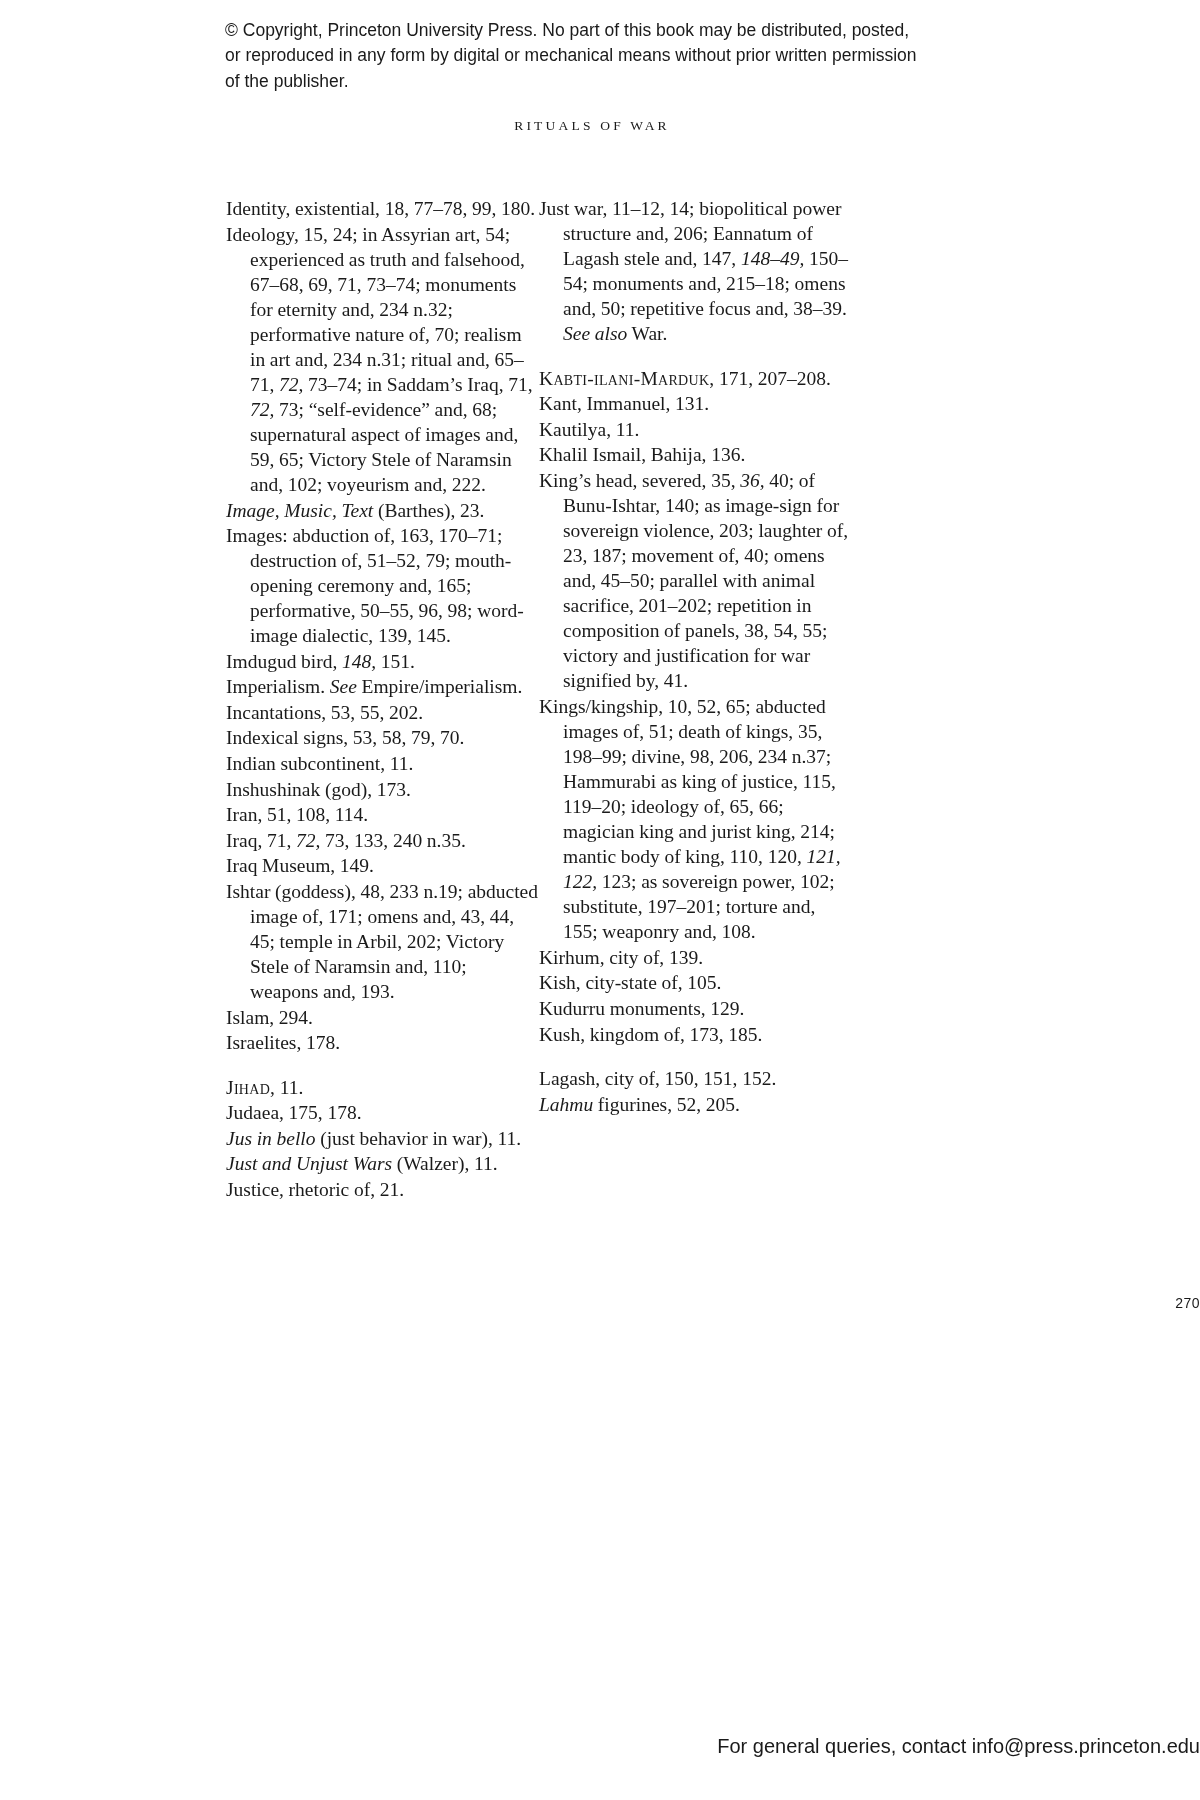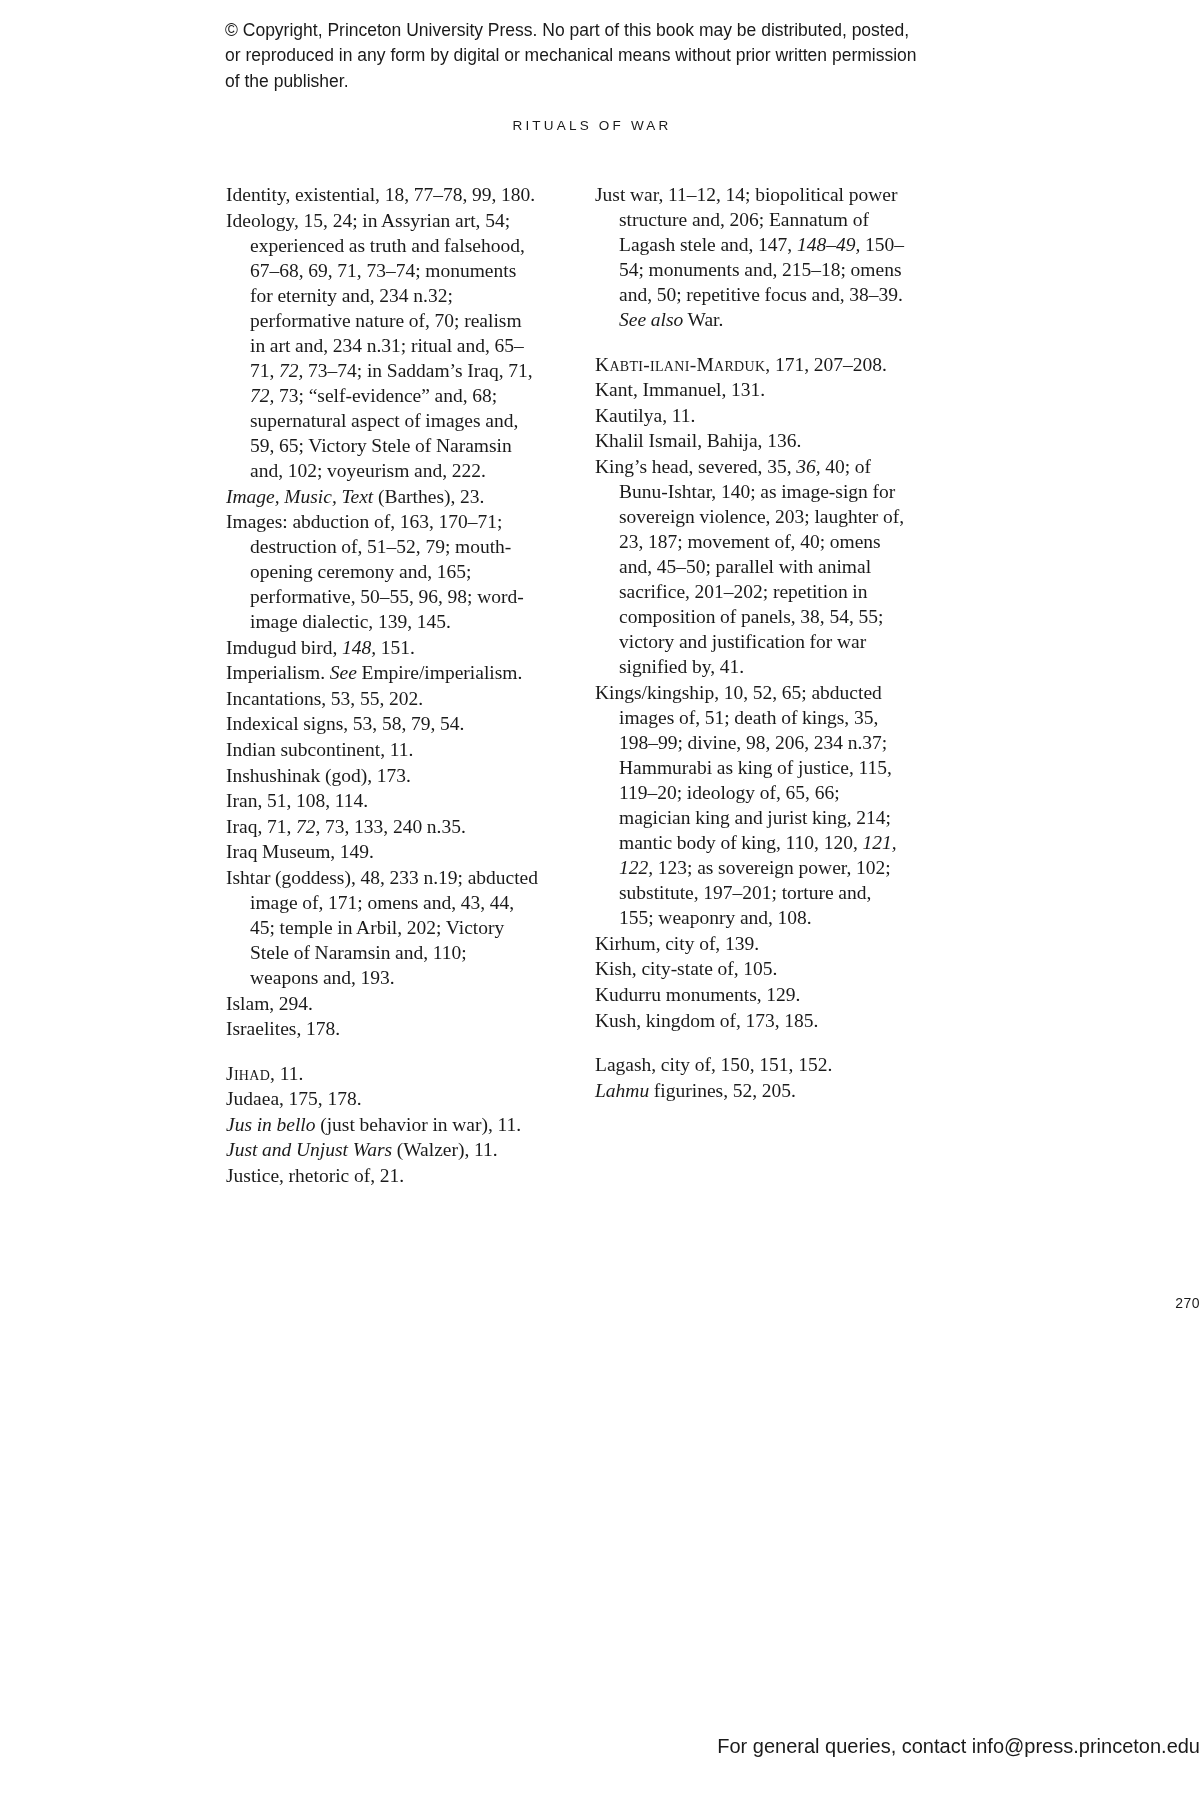--- a/index.html
+++ b/index.html
@@ -26,33 +26,32 @@
     line-height: 1.45;
     color: #1a1a1a;
   }
 
   .running-head {
     position: absolute;
     left: 0;
     right: 16px;
     top: 118px;
     text-align: center;
-    font-family: Liberation Sans, sans-serif;
+    font-family: Liberation Serif, serif;
     font-size: 13.5px;
     letter-spacing: 3.2px;
     color: #1a1a1a;
   }
 
   .index-body {
     position: absolute;
     left: 226px;
-    top: 182px;
+    top: 196px;
     width: 682px;
     display: flex;
-    gap: 56px;
   }
 
   .col {
     width: 313px;
   }
 
   .entry {
     font-size: 19.5px;
     line-height: 1.285;
     text-indent: 0;
@@ -106,21 +105,21 @@
 
 <div class="index-body">
   <div class="col" id="col-left">
       <p class="entry">Identity, existential, 18, 77–78, 99, 180.</p>
       <p class="entry">Ideology, 15, 24; in Assyrian art, 54; experienced as truth and falsehood, 67–68, 69, 71, 73–74; monuments for eternity and, 234 n.32; performative nature of, 70; realism in art and, 234 n.31; ritual and, 65–71, <i>72,</i> 73–74; in Saddam’s Iraq, 71, <i>72,</i> 73; “self-evidence” and, 68; supernatural aspect of images and, 59, 65; Victory Stele of Naramsin and, 102; voyeurism and, 222.</p>
       <p class="entry"><i>Image, Music, Text</i> (Barthes), 23.</p>
       <p class="entry">Images: abduction of, 163, 170–71; destruction of, 51–52, 79; mouth-opening ceremony and, 165; performative, 50–55, 96, 98; word-image dialectic, 139, 145.</p>
       <p class="entry">Imdugud bird, <i>148,</i> 151.</p>
       <p class="entry">Imperialism. <i>See</i> Empire/imperialism.</p>
       <p class="entry">Incantations, 53, 55, 202.</p>
-      <p class="entry">Indexical signs, 53, 58, 79, 54.</p>
+      <p class="entry">Indexical signs, 53, 58, 79, 70.</p>
       <p class="entry">Indian subcontinent, 11.</p>
       <p class="entry">Inshushinak (god), 173.</p>
       <p class="entry">Iran, 51, 108, 114.</p>
       <p class="entry">Iraq, 71, <i>72,</i> 73, 133, 240 n.35.</p>
       <p class="entry">Iraq Museum, 149.</p>
       <p class="entry">Ishtar (goddess), 48, 233 n.19; abducted image of, 171; omens and, 43, 44, 45; temple in Arbil, 202; Victory Stele of Naramsin and, 110; weapons and, 193.</p>
       <p class="entry">Islam, 294.</p>
       <p class="entry">Israelites, 178.</p>
       <div class="gap"></div>
       <p class="entry"><span class="smallcaps">Jihad</span>, 11.</p>

